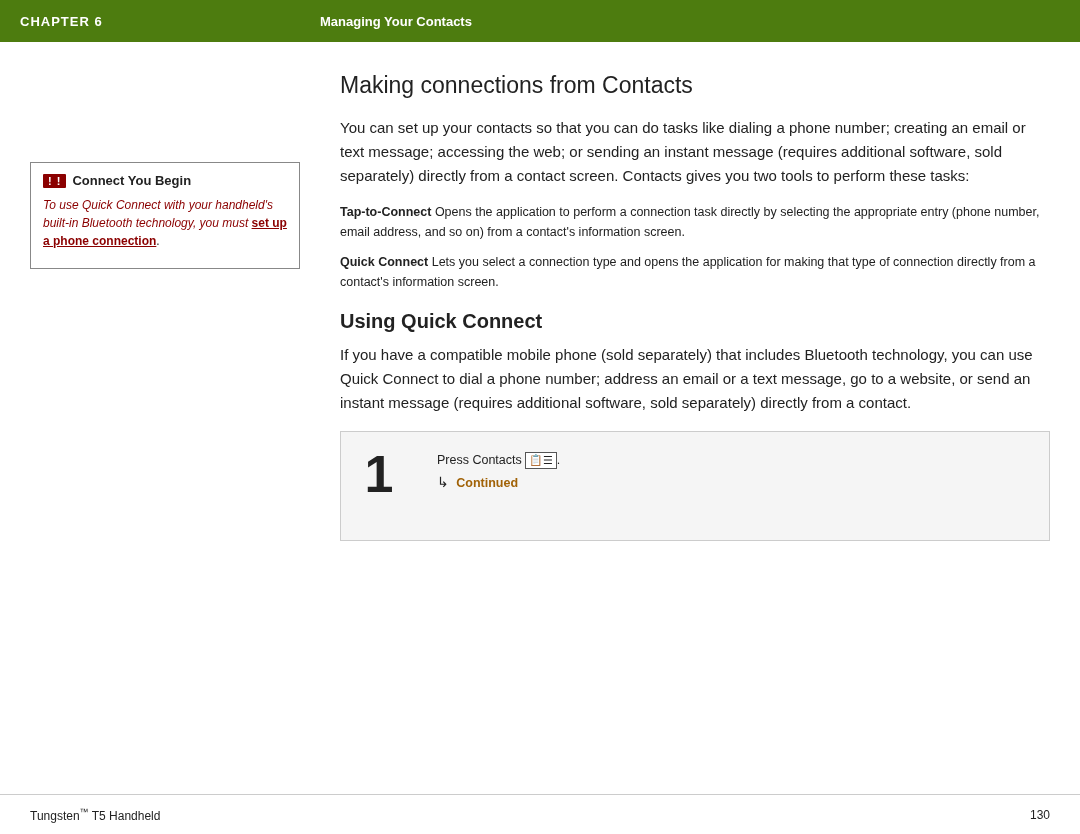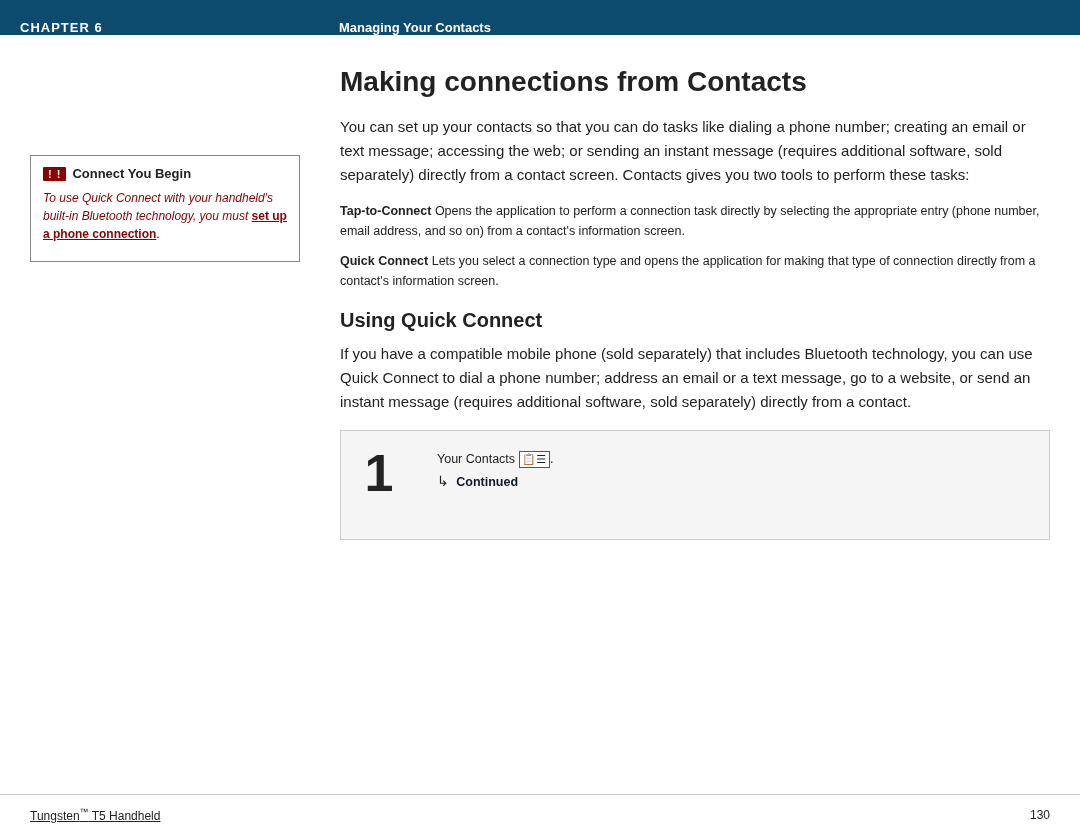--- a/index.html
+++ b/index.html
@@ -9,38 +9,37 @@
       background: #fff;
       font-family: Arial, Helvetica, sans-serif;
       font-size: 13px;
       color: #222;
       position: relative;
       overflow: hidden;
     }
 
     
     .header-bar {
-      background: #0c4a6e;
-      height: 35px;
-      display: flex;
-      align-items: flex-end;
+      background: #4d7c0f;
+      height: 42px;
+      display: flex;
+      align-items: center;
       padding: 0 20px;
     }
     .header-chapter {
       color: #fff;
       font-weight: bold;
       font-size: 13px;
       letter-spacing: 1px;
       min-width: 300px;
     }
     .header-title {
       color: #fff;
       font-weight: bold;
       font-size: 13px;
-      margin-left: 19px;
     }
 
     
     .main-content {
       display: flex;
       padding: 30px 30px 0 30px;
       height: calc(834px - 35px - 40px);
     }
 
     
@@ -90,22 +89,22 @@
       color: #8b0000;
       font-style: italic;
     }
 
     
     .content {
       flex: 1;
       padding-left: 20px;
     }
     .page-title {
-      font-size: 28px;
-      font-weight: bold;
+      font-size: 23px;
+      font-weight: normal;
       color: #222;
       margin-bottom: 16px;
       line-height: 1.2;
     }
     .content-body {
       font-size: 15px;
       line-height: 1.6;
       color: #222;
       margin-bottom: 14px;
     }
@@ -147,21 +146,21 @@
       justify-content: center;
     }
     .step-content {
       flex: 1;
       padding: 18px 16px;
       font-size: 12.5px;
       line-height: 1.7;
     }
     .step-continued {
       font-weight: bold;
-      color: #0f172a;
+      color: #a16207;
       text-align: center;
     }
     .arrow-icon {
       font-size: 14px;
       margin-right: 4px;
     }
 
     
     .contacts-icon {
       display: inline-block;
@@ -183,21 +182,20 @@
       border-top: 1px solid #ccc;
       display: flex;
       align-items: center;
       justify-content: space-between;
       padding: 0 30px;
       font-size: 12px;
       color: #222;
     }
     .footer-brand {
       font-size: 12px;
-      text-decoration: underline;
     }
     .footer-brand sup {
       font-size: 9px;
     }
   </style>
 </head>
 <body>
 
 <div class="header-bar">
   <span class="header-chapter">CHAPTER 6</span>
@@ -234,21 +232,21 @@
     </p>
 
     <h2 class="section-title">Using Quick Connect</h2>
 
     <p class="content-body">If you have a compatible mobile phone (sold separately) that includes Bluetooth technology, you can use Quick Connect to dial a phone number; address an email or a text message, go to a website, or send an instant message (requires additional software, sold separately) directly from a contact.</p>
 
     <div class="step-box">
       <div class="step-number">1</div>
       <div class="step-content">
         <div>
-          <span>Your Contacts</span>
+          <span>Press Contacts</span>
           <span class="contacts-icon">📋☰</span>.
         </div>
         <div>
           <span class="arrow-icon">↳</span>
           <span class="step-continued">Continued</span>
         </div>
       </div>
     </div>
 
   </div>

